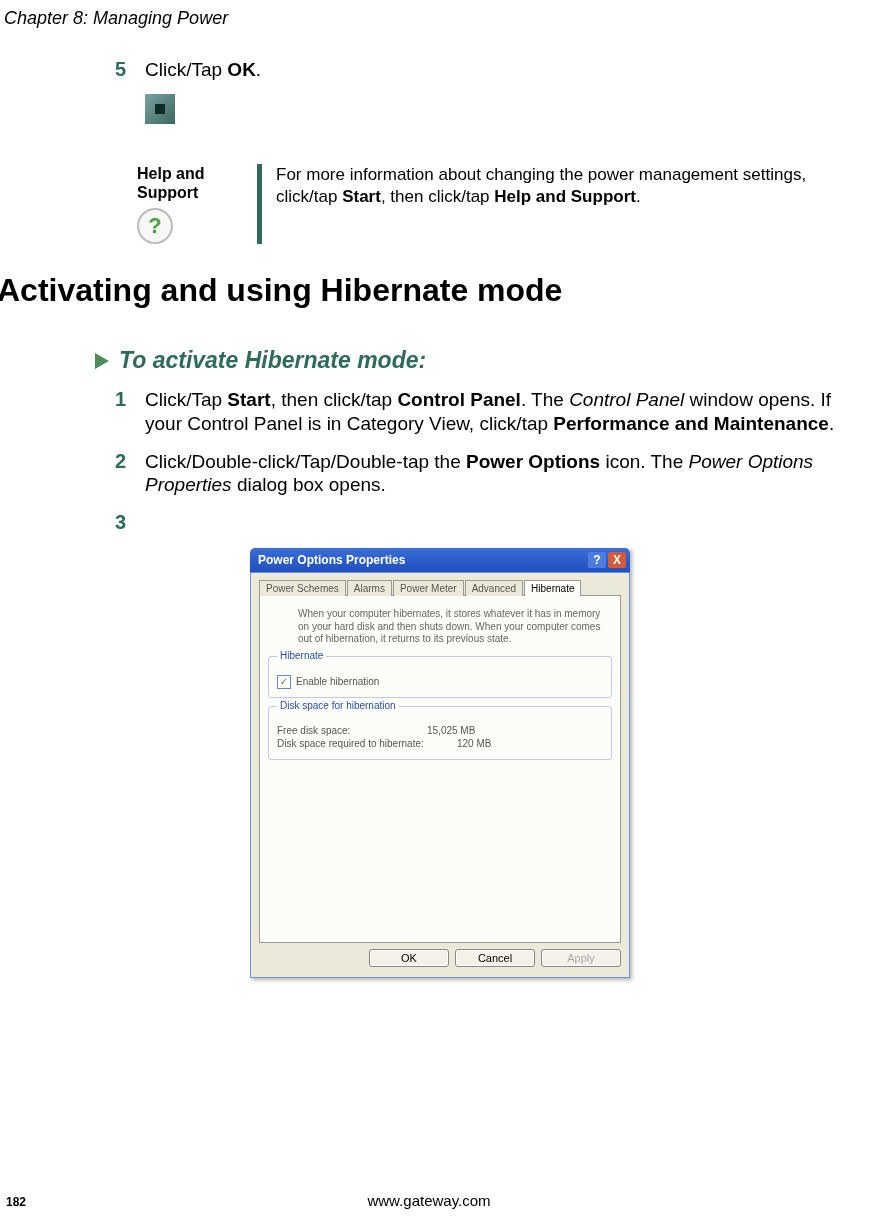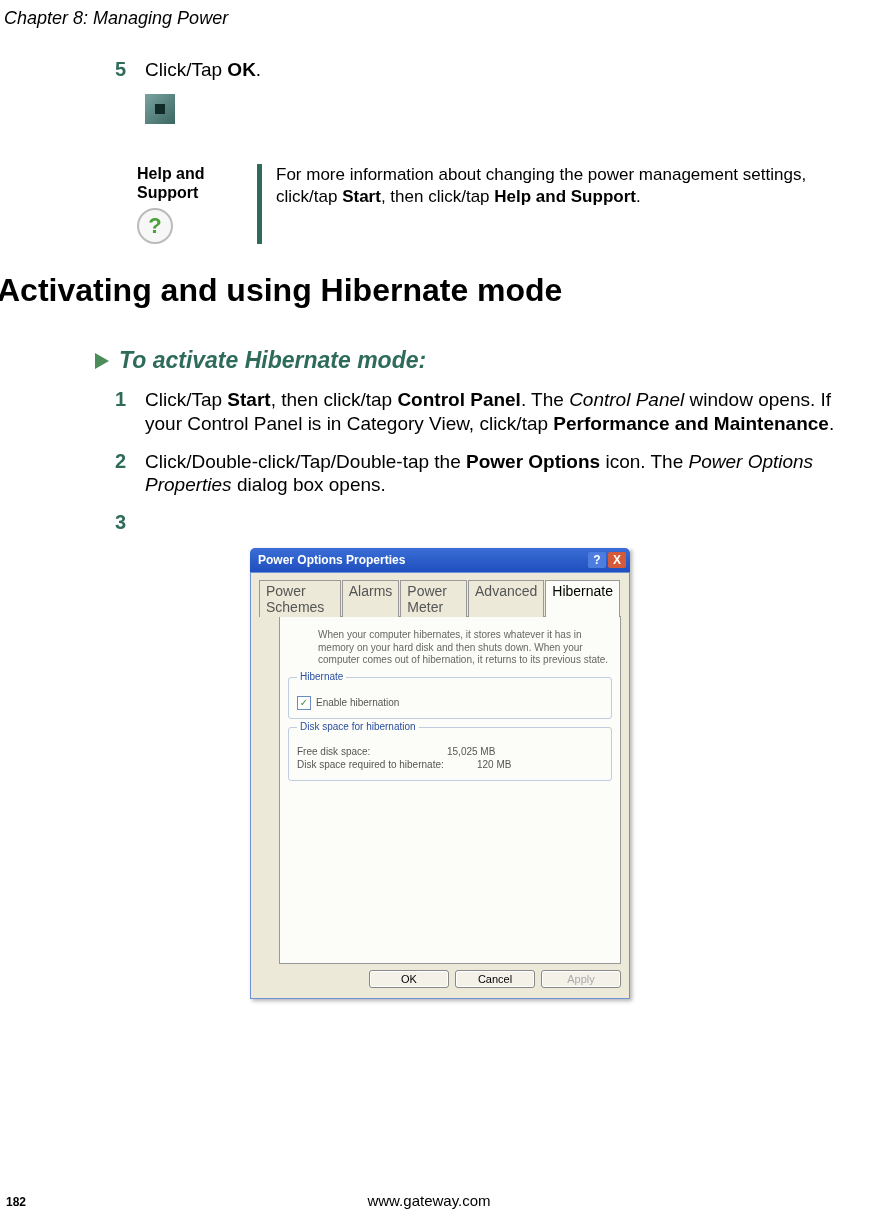--- a/index.html
+++ b/index.html
@@ -191,21 +191,22 @@
   .btn.help { background: #4e7de0; }
   .btn.close { background: #d45a3a; }
   .dlg-body {
     background: #ece9d8;
     border: 1px solid #6f91d8;
     padding: 6px 8px 10px 8px;
   }
   .tabs {
     display: flex;
     border-bottom: 1px solid #999;
-    font-size: 14px;
+    font-size: 10px;
+    text-align: right;
   }
   .tab {
     padding: 2px 6px 2px 6px;
     border: 1px solid #999;
     border-bottom: none;
     background: #ece9d8;
     margin-right: 1px;
     position: relative;
     top: 1px;
     color: #555;
@@ -218,21 +219,20 @@
     border-bottom: 1px solid #fcfcf8;
     margin-bottom: -1px;
   }
   .tab-panel {
     border: 1px solid #999;
     border-top: none;
     padding: 8px;
     background: #fcfcf8;
     height: 330px;
     position: relative;
-    margin-left: 20px;
   }
   .desc {
     font-size: 10px;
     color: #666;
     line-height: 1.25;
     margin: 4px 2px 10px 30px;
     filter: blur(.3px);
   }
   .group {
     border: 1px solid #bfcdde;

